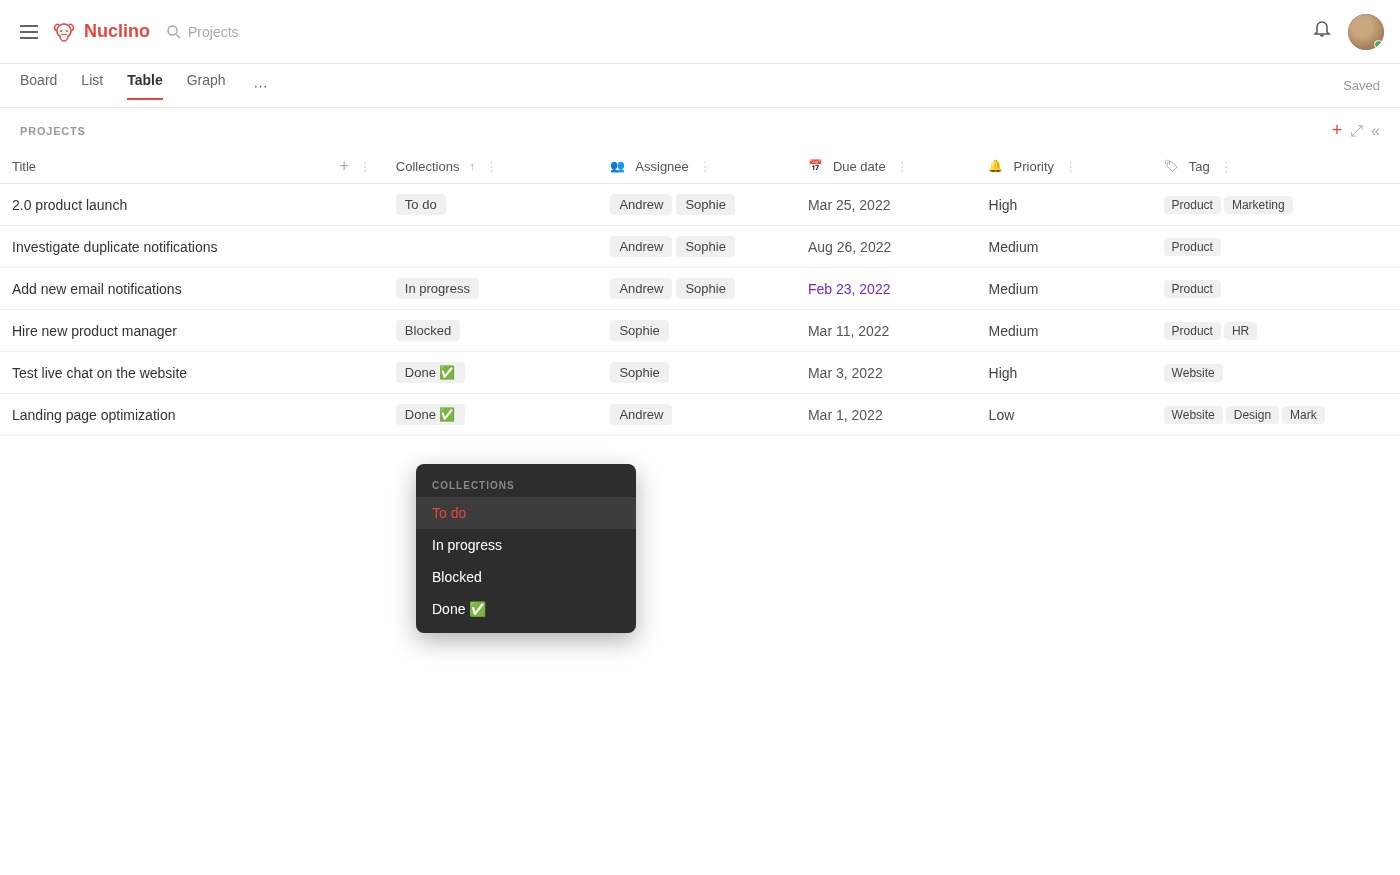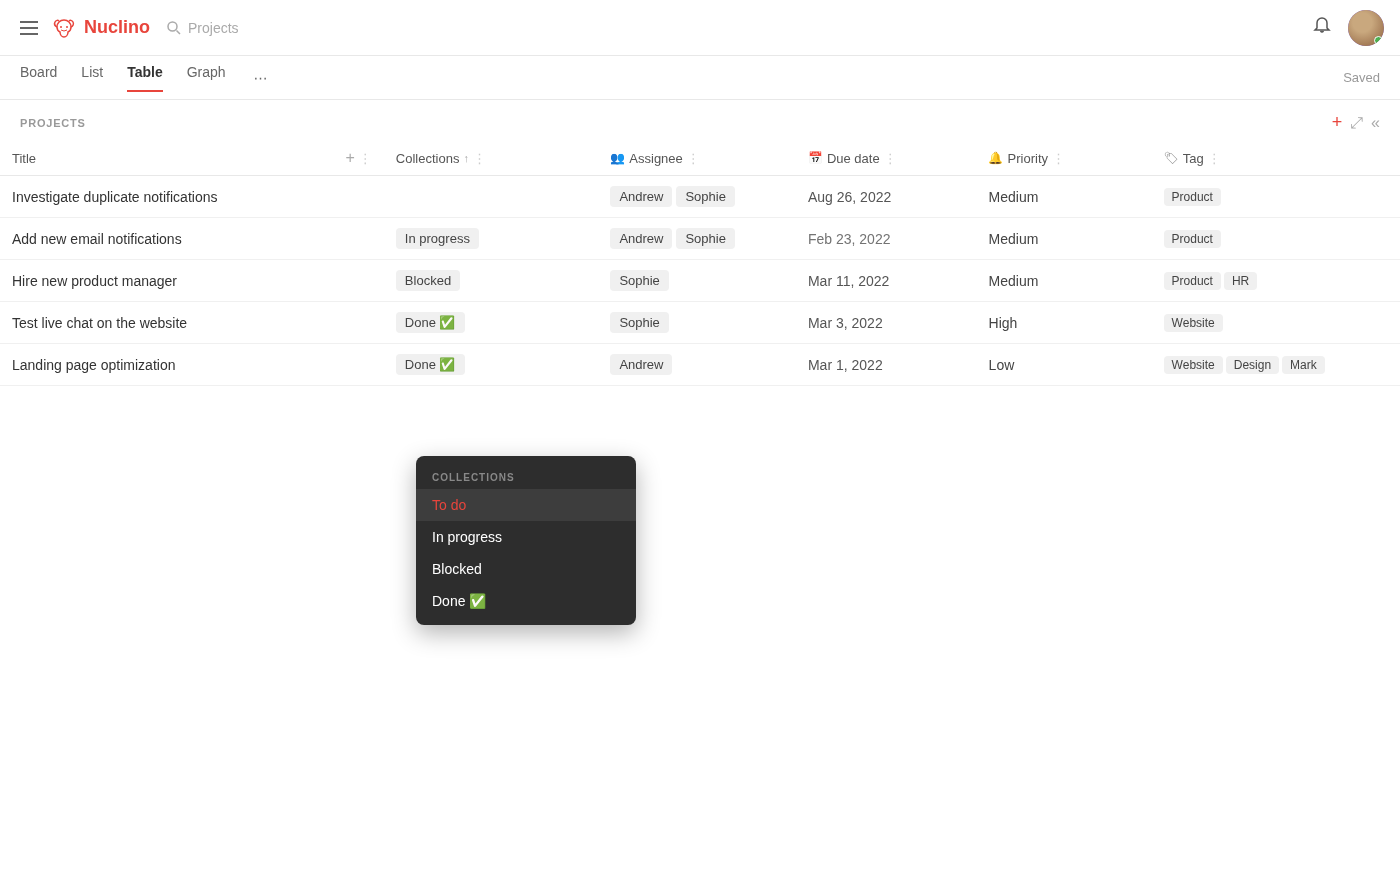--- a/index.html
+++ b/index.html
@@ -1,19 +1,19 @@
 <!DOCTYPE html>
 <html><head>
   <meta charset="utf-8">
   <style>
     * { box-sizing: border-box; margin: 0; padding: 0; }
     body { font-family: -apple-system, BlinkMacSystemFont, 'Segoe UI', sans-serif; font-size: 14px; color: #333; background: #fff; height: 875px; overflow: hidden; }
 
     
-    .topbar { display: flex; align-items: center; height: 56px; padding: 0 16px; border-bottom: 1px solid #e8e8e8; gap: 16px; }
+    .topbar { display: flex; align-items: center; height: 64px; padding: 0 16px; border-bottom: 1px solid #e8e8e8; gap: 16px; }
     .topbar-left { display: flex; align-items: center; gap: 8px; }
     .hamburger { cursor: pointer; display: flex; flex-direction: column; gap: 4px; padding: 4px; }
     .hamburger span { display: block; width: 18px; height: 2px; background: #666; }
     .logo { display: flex; align-items: center; gap: 6px; }
     .logo-text { font-size: 18px; font-weight: 700; color: #e8453c; }
     .search-area { display: flex; align-items: center; gap: 6px; color: #aaa; flex: 1; }
     .search-area svg { width: 16px; height: 16px; }
     .search-placeholder { color: #aaa; font-size: 14px; }
     .topbar-right { display: flex; align-items: center; gap: 16px; margin-left: auto; }
     .bell-icon { position: relative; cursor: pointer; }
@@ -41,21 +41,21 @@
     tbody tr td { padding: 10px 12px; border-bottom: 1px solid #f0f0f0; font-size: 14px; vertical-align: middle; }
 
     
     .col-title { width: 340px; }
     .col-collections { width: 190px; }
     .col-assignee { width: 175px; }
     .col-duedate { width: 160px; }
     .col-priority { width: 155px; }
     .col-tag { width: 220px; }
 
-    .th-inner { display: flex; align-items: center; gap: 4px; }
+    .th-inner { display: flex; align-items: center; gap: 10px; }
     .th-icon { color: #888; font-size: 12px; }
     .th-sort { color: #aaa; cursor: pointer; font-size: 11px; }
     .th-menu { color: #ccc; cursor: pointer; }
     .th-add { color: #aaa; cursor: pointer; font-size: 16px; margin-left: auto; }
 
     .tag-pill { display: inline-block; padding: 2px 8px; border-radius: 4px; font-size: 12px; background: #f0f0f0; color: #444; margin-right: 3px; }
     .status-pill { display: inline-block; padding: 3px 9px; border-radius: 4px; font-size: 13px; background: #f0f0f0; color: #444; }
     .assignee-pill { display: inline-block; padding: 3px 9px; border-radius: 4px; font-size: 13px; background: #f0f0f0; color: #444; margin-right: 4px; }
     .priority-text { font-size: 14px; color: #444; }
     .critical-badge { display: inline-flex; align-items: center; gap: 4px; font-size: 14px; color: #e53935; font-weight: 500; }
@@ -179,33 +179,41 @@
         <th class="col-tag">
           <div class="th-inner">
             <span class="th-icon">🏷</span>
             <span>Tag</span>
             <span class="th-menu">⋮</span>
           </div>
         </th>
       </tr>
     </thead>
     <tbody id="table-body">
+    <tr>
+          <td style="color: rgb(51, 51, 51);">2.0 product launch</td>
+          <td><span class="status-pill">To do</span></td>
+          <td><span class="assignee-pill">Andrew</span><span class="assignee-pill">Sophie</span></td>
+          <td style="color: rgb(85, 85, 85);">Mar 25, 2022</td>
+          <td><span class="priority-text">High</span></td>
+          <td><span class="tag-pill">Product</span><span class="tag-pill">Marketing</span></td>
+        </tr>
         <tr>
           <td style="color: rgb(51, 51, 51);">Investigate duplicate notifications</td>
           <td></td>
           <td><span class="assignee-pill">Andrew</span><span class="assignee-pill">Sophie</span></td>
           <td style="color: rgb(85, 85, 85);">Aug 26, 2022</td>
           <td><span class="priority-text">Medium</span></td>
           <td><span class="tag-pill">Product</span></td>
         </tr>
         <tr>
           <td style="color: rgb(51, 51, 51);">Add new email notifications</td>
           <td><span class="status-pill">In progress</span></td>
           <td><span class="assignee-pill">Andrew</span><span class="assignee-pill">Sophie</span></td>
-          <td style="color: #737373;">Feb 23, 2022</td>
+          <td style="color: #6d28d9;">Feb 23, 2022</td>
           <td><span class="priority-text">Medium</span></td>
           <td><span class="tag-pill">Product</span></td>
         </tr>
         <tr>
           <td style="color: rgb(51, 51, 51);">Hire new product manager</td>
           <td><span class="status-pill">Blocked</span></td>
           <td><span class="assignee-pill">Sophie</span></td>
           <td style="color: rgb(85, 85, 85);">Mar 11, 2022</td>
           <td><span class="priority-text">Medium</span></td>
           <td><span class="tag-pill">Product</span><span class="tag-pill">HR</span></td>

